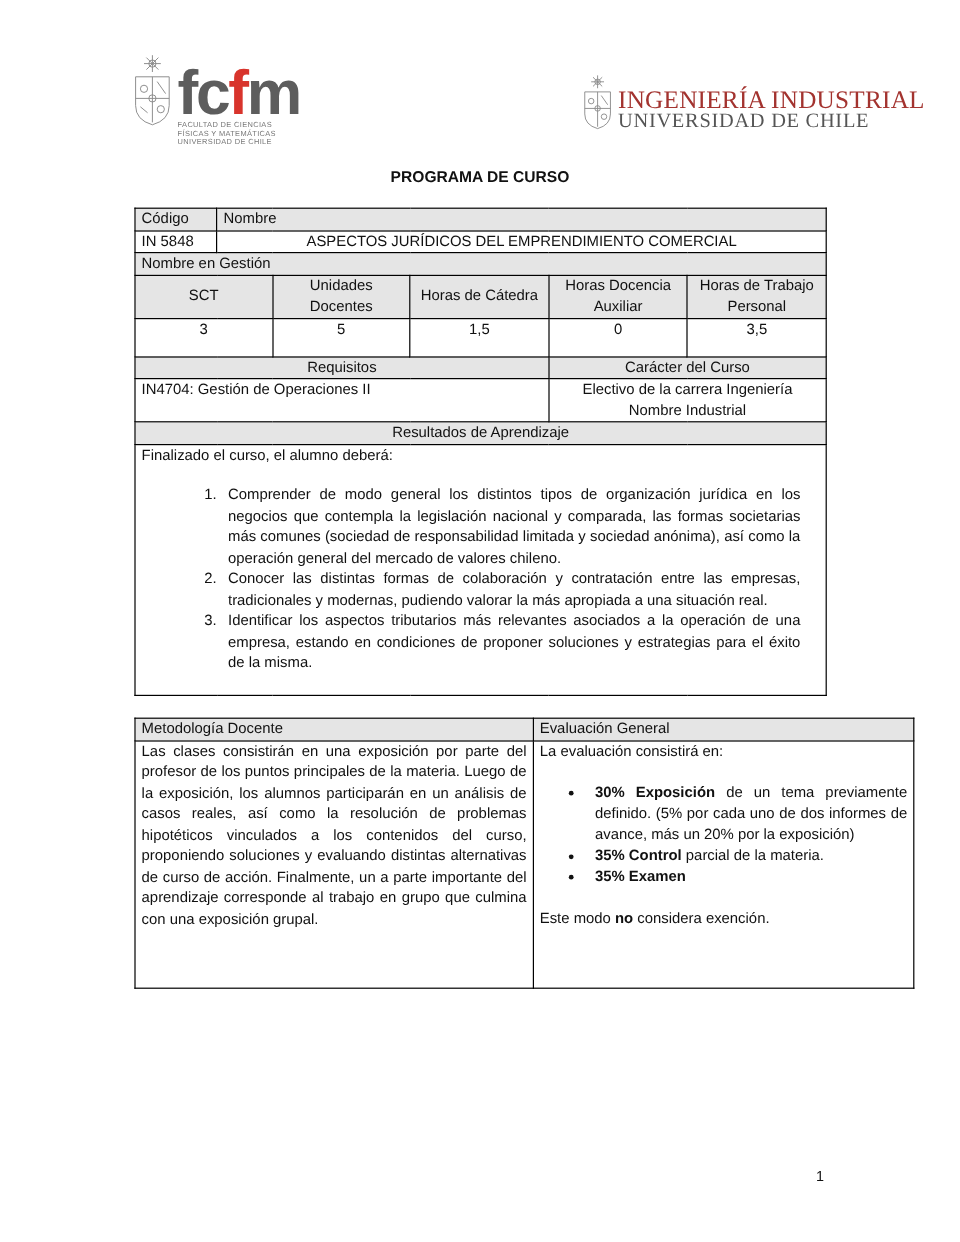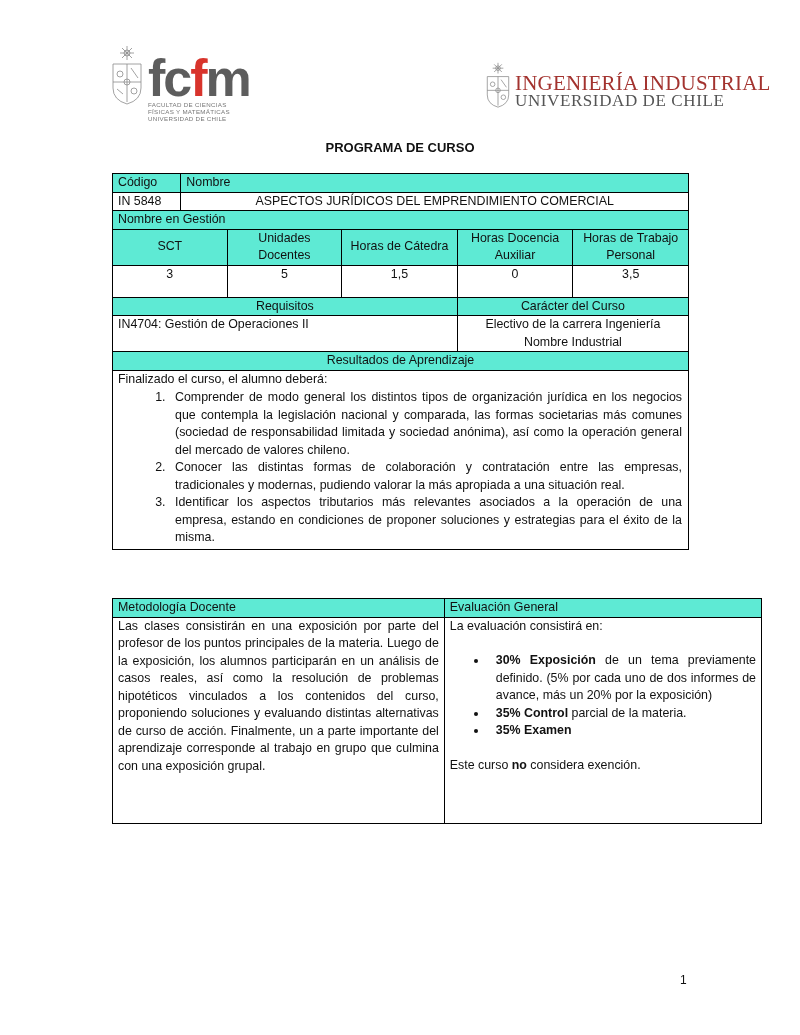--- a/index.html
+++ b/index.html
@@ -25,26 +25,26 @@
   .ii-sub {
     position: absolute; left: 30px; top: 32px; font-family: "Liberation Serif", serif; font-size: 17px;
     color: #555; letter-spacing: 0.6px; line-height: 18px; white-space: nowrap;
   }
   .doc-title {
     position: absolute; left: 0; width: 800px; top: 140px; text-align: center;
     font-size: 13px; font-weight: bold;
   }
   table { border-collapse: collapse; position: absolute; font-size: 12.4px; }
   td { border: 1px solid #000; padding: 0 5px; vertical-align: top; line-height: 17.5px; }
-  .hdr { background: #5eead4; }
+  .hdr { background: #e5e5e5; }
   .center { text-align: center; }
   .justify { text-align: justify; }
   #main-table { left: 112px; top: 173px; width: 577px; }
   #bottom-table { left: 112px; top: 598px; width: 650px; }
-  ol { margin: 1px; padding-left: 50px; }
+  ol { margin: 16px; padding-left: 50px; }
   ol li { padding-left: 6px; text-align: justify; }
   ul { margin: 0; padding-left: 38px; list-style: disc; }
   ul li { padding-left: 8px; text-align: justify; }
   .page-number { position: absolute; left: 680px; top: 973px; font-size: 12px; }
 </style>
 </head>
 <body>
 
 <div class="logo-left">
   <svg class="crest" width="34" height="62" viewBox="0 0 34 62" style="left:0;top:0">
@@ -168,19 +168,19 @@
     <td class="justify">Las clases consistirán en una exposición por parte del profesor de los puntos principales de la materia. Luego de la exposición, los alumnos participarán en un análisis de casos reales, así como la resolución de problemas hipotéticos vinculados a los contenidos del curso, proponiendo soluciones y evaluando distintas alternativas de curso de acción. Finalmente, un a parte importante del aprendizaje corresponde al trabajo en grupo que culmina con  una exposición grupal.</td>
     <td>
       <div>La evaluación consistirá en:</div>
       <div style="height:17px"></div>
       <ul>
         <li><b>30% Exposición</b><span> de un tema previamente definido. (5% por cada uno de dos informes de avance, más un 20% por la exposición)</span></li>
         <li><b>35% Control</b><span> parcial de la materia.</span></li>
         <li><b>35% Examen</b><span></span></li>
       </ul>
       <div style="height:17px"></div>
-      <div><span>Este curso </span><b>no</b><span> considera exención.</span></div>
+      <div><span>Este modo </span><b>no</b><span> considera exención.</span></div>
     </td>
   </tr>
 </tbody>
   </table>
 
 <div class="page-number">1</div>
 
 </body></html>

